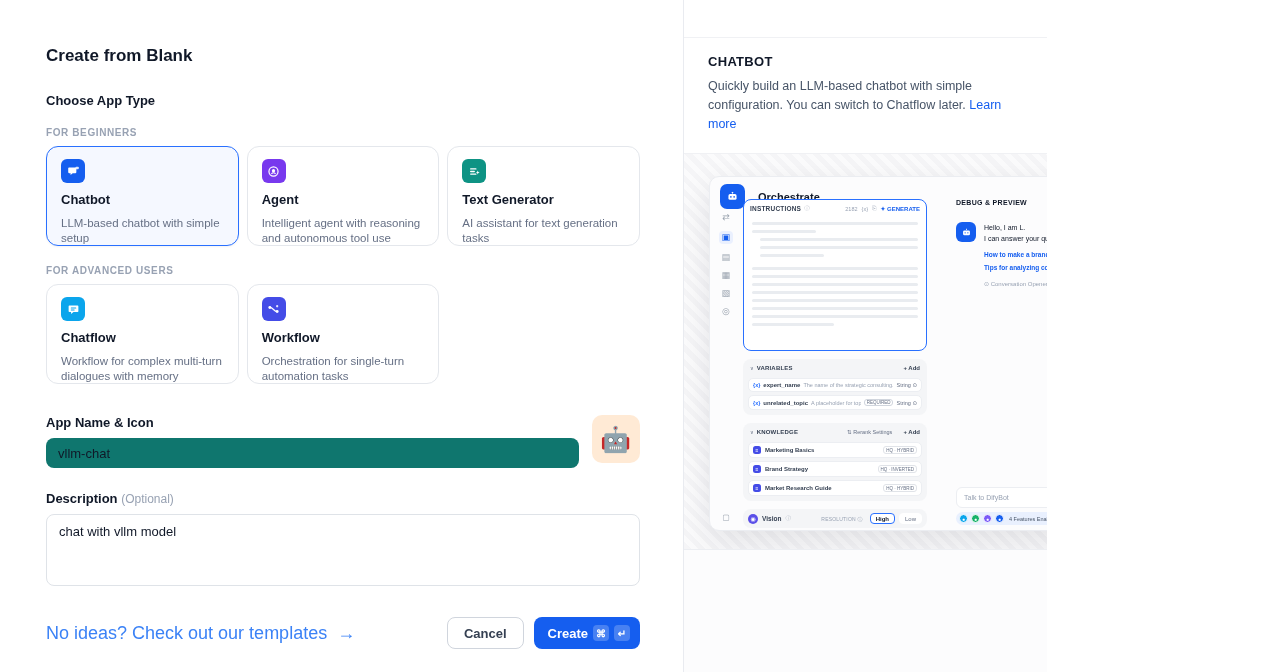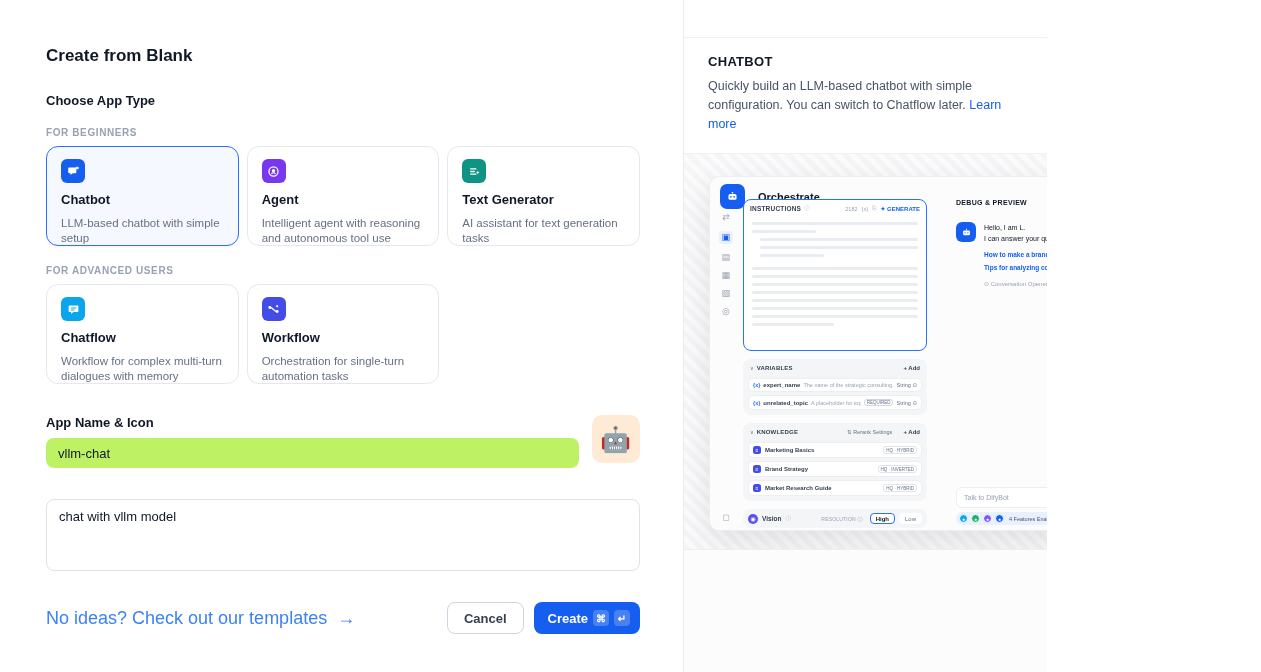--- a/index.html
+++ b/index.html
@@ -15,21 +15,21 @@
   .type-card { width:calc((100% - 16px)/3); height:100px; background:#fff; border:1px solid #e4e7ec; border-radius:12px; padding:12px 14px; cursor:pointer; }
   .type-card.selected { border:1.5px solid #2970ff; background:#f5f8ff; box-shadow:0 1px 2px rgba(16,24,40,.05); }
   .type-icon { width:24px; height:24px; border-radius:6px; display:flex; align-items:center; justify-content:center; }
   .type-title { font-size:13px; font-weight:700; margin-top:9px; color:#101828; }
   .type-desc { font-size:11.5px; color:#667085; margin-top:9px; line-height:1.3; }
   .ic-chatbot{background:#155eef}.ic-agent{background:#7839ee}.ic-textgen{background:#0e9384}.ic-chatflow{background:#0ba5ec}.ic-workflow{background:#444ce7}
 
   .field-appname { position:relative; margin-top:31px; padding-right:61px; }
   .field-label { font-size:13px; font-weight:700; }
   .optional { font-size:12px; font-weight:400; color:#98a2b3; }
-  .name-input { margin-top:8px; width:100%; height:30px; background:#bef264; border:none; border-radius:8px; padding:13px 12px; font-size:13px; color:#101828; font-family:inherit; }
+  .name-input { margin-top:8px; width:100%; height:30px; background:#0f766e; border:none; border-radius:8px; padding:13px 12px; font-size:13px; color:#101828; font-family:inherit; }
   .app-icon { position:absolute; top:0; right:0; width:48px; height:48px; background:#ffead5; border-radius:10px; display:flex; align-items:center; justify-content:center; font-size:25px; cursor:pointer; }
   .field-desc { margin-top:23px; }
   .desc-textarea { margin-top:8px; width:100%; height:72px; border:1px solid #dfe3e8; border-radius:8px; background:#fff; padding:8px 12px; font-size:13px; color:#101828; font-family:inherit; resize:none; line-height:1.4; }
 
   .modal-footer { display:flex; align-items:center; justify-content:space-between; margin-top:27px; }
   .templates-link { font-size:18px; color:#3b82f6; cursor:pointer; }
   .footer-btns { display:flex; gap:10px; }
   .btn-cancel { height:32px; padding:0 16px; background:#fff; border:1px solid #d0d5dd; border-radius:8px; font-size:13px; font-weight:600; color:#354052; display:flex; align-items:center; cursor:pointer; font-family:inherit; }
   .btn-create { height:32px; padding:0 10px 0 14px; background:#155eef; border:none; border-radius:8px; font-size:13px; font-weight:600; color:#fff; display:flex; align-items:center; cursor:pointer; font-family:inherit; }
   .kbd { display:inline-flex; width:16px; height:16px; align-items:center; justify-content:center; background:rgba(255,255,255,.22); border-radius:4px; font-size:10px; margin-left:5px; }
@@ -212,20 +212,21 @@
 
     <div class="field-appname">
       <div class="field-label">App Name &amp; Icon</div>
       <input class="name-input" type="text" value="vllm-chat" style="">
       <div class="app-icon">
           <span>🤖</span>
         </div>
     </div>
 
     <div class="field-desc">
+      <div class="field-label"><span>Description</span> <span class="optional">(Optional)</span></div>
       <textarea class="desc-textarea" style="">chat with vllm model</textarea>
     </div>
 
     <div class="modal-footer">
       <div class="templates-link"><span>No ideas? Check out our templates</span>&nbsp;&nbsp;<span>→</span></div>
       <div class="footer-btns">
         <button class="btn-cancel">
             <span>Cancel</span>
           </button>
         <button class="btn-create">

